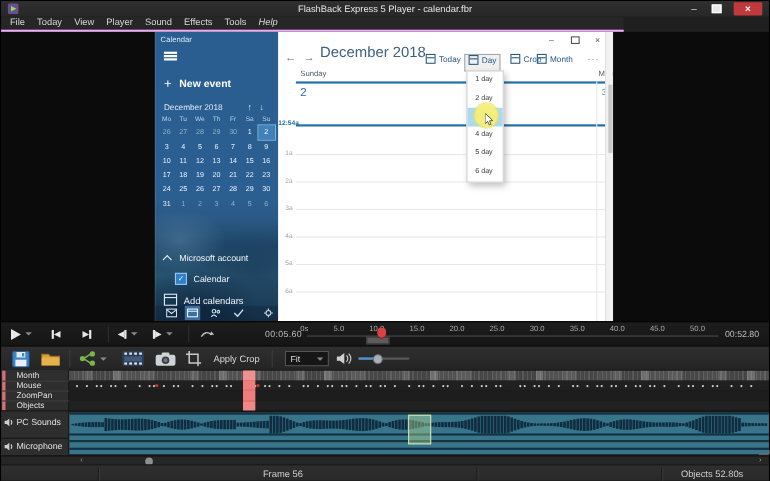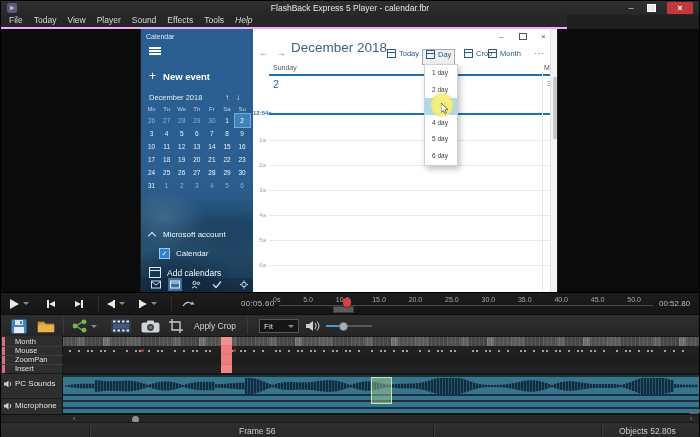--- a/index.html
+++ b/index.html
@@ -498,21 +498,21 @@
 
   <div class="tracks">
     <div class="tlabels">
       <div class="redstrip"></div>
       <span class="tlbl" style="top:1px">Month</span>
       <div class="tlbl-sep" style="top:10px"></div>
       <span class="tlbl" style="top:10px">Mouse</span>
       <div class="tlbl-sep" style="top:19px"></div>
       <span class="tlbl" style="top:19px">ZoomPan</span>
       <div class="tlbl-sep" style="top:28px"></div>
-      <span class="tlbl" style="top:28px">Insert</span>
+      <span class="tlbl" style="top:28px">Objects</span>
       <div class="tlbl-sep" style="top:37px;background:#181818"></div>
       <svg class="spk" style="top:44px" width="9" height="8">
           <polygon points="0,2.5 2,2.5 4.5,0.5 4.5,7.5 2,5.5 0,5.5" fill="#cfcfcf"></polygon>
           <path d="M6 2 q1.5 2 0 4" stroke="#cfcfcf" fill="none"></path>
         </svg>
       <span class="tlbl" style="top:43px;font-size:8px">PC Sounds</span>
       <div class="tlbl-sep" style="top:62px;background:#181818"></div>
       <svg class="spk" style="top:66px" width="9" height="8">
           <polygon points="0,2.5 2,2.5 4.5,0.5 4.5,7.5 2,5.5 0,5.5" fill="#cfcfcf"></polygon>
           <path d="M6 2 q1.5 2 0 4" stroke="#cfcfcf" fill="none"></path>

